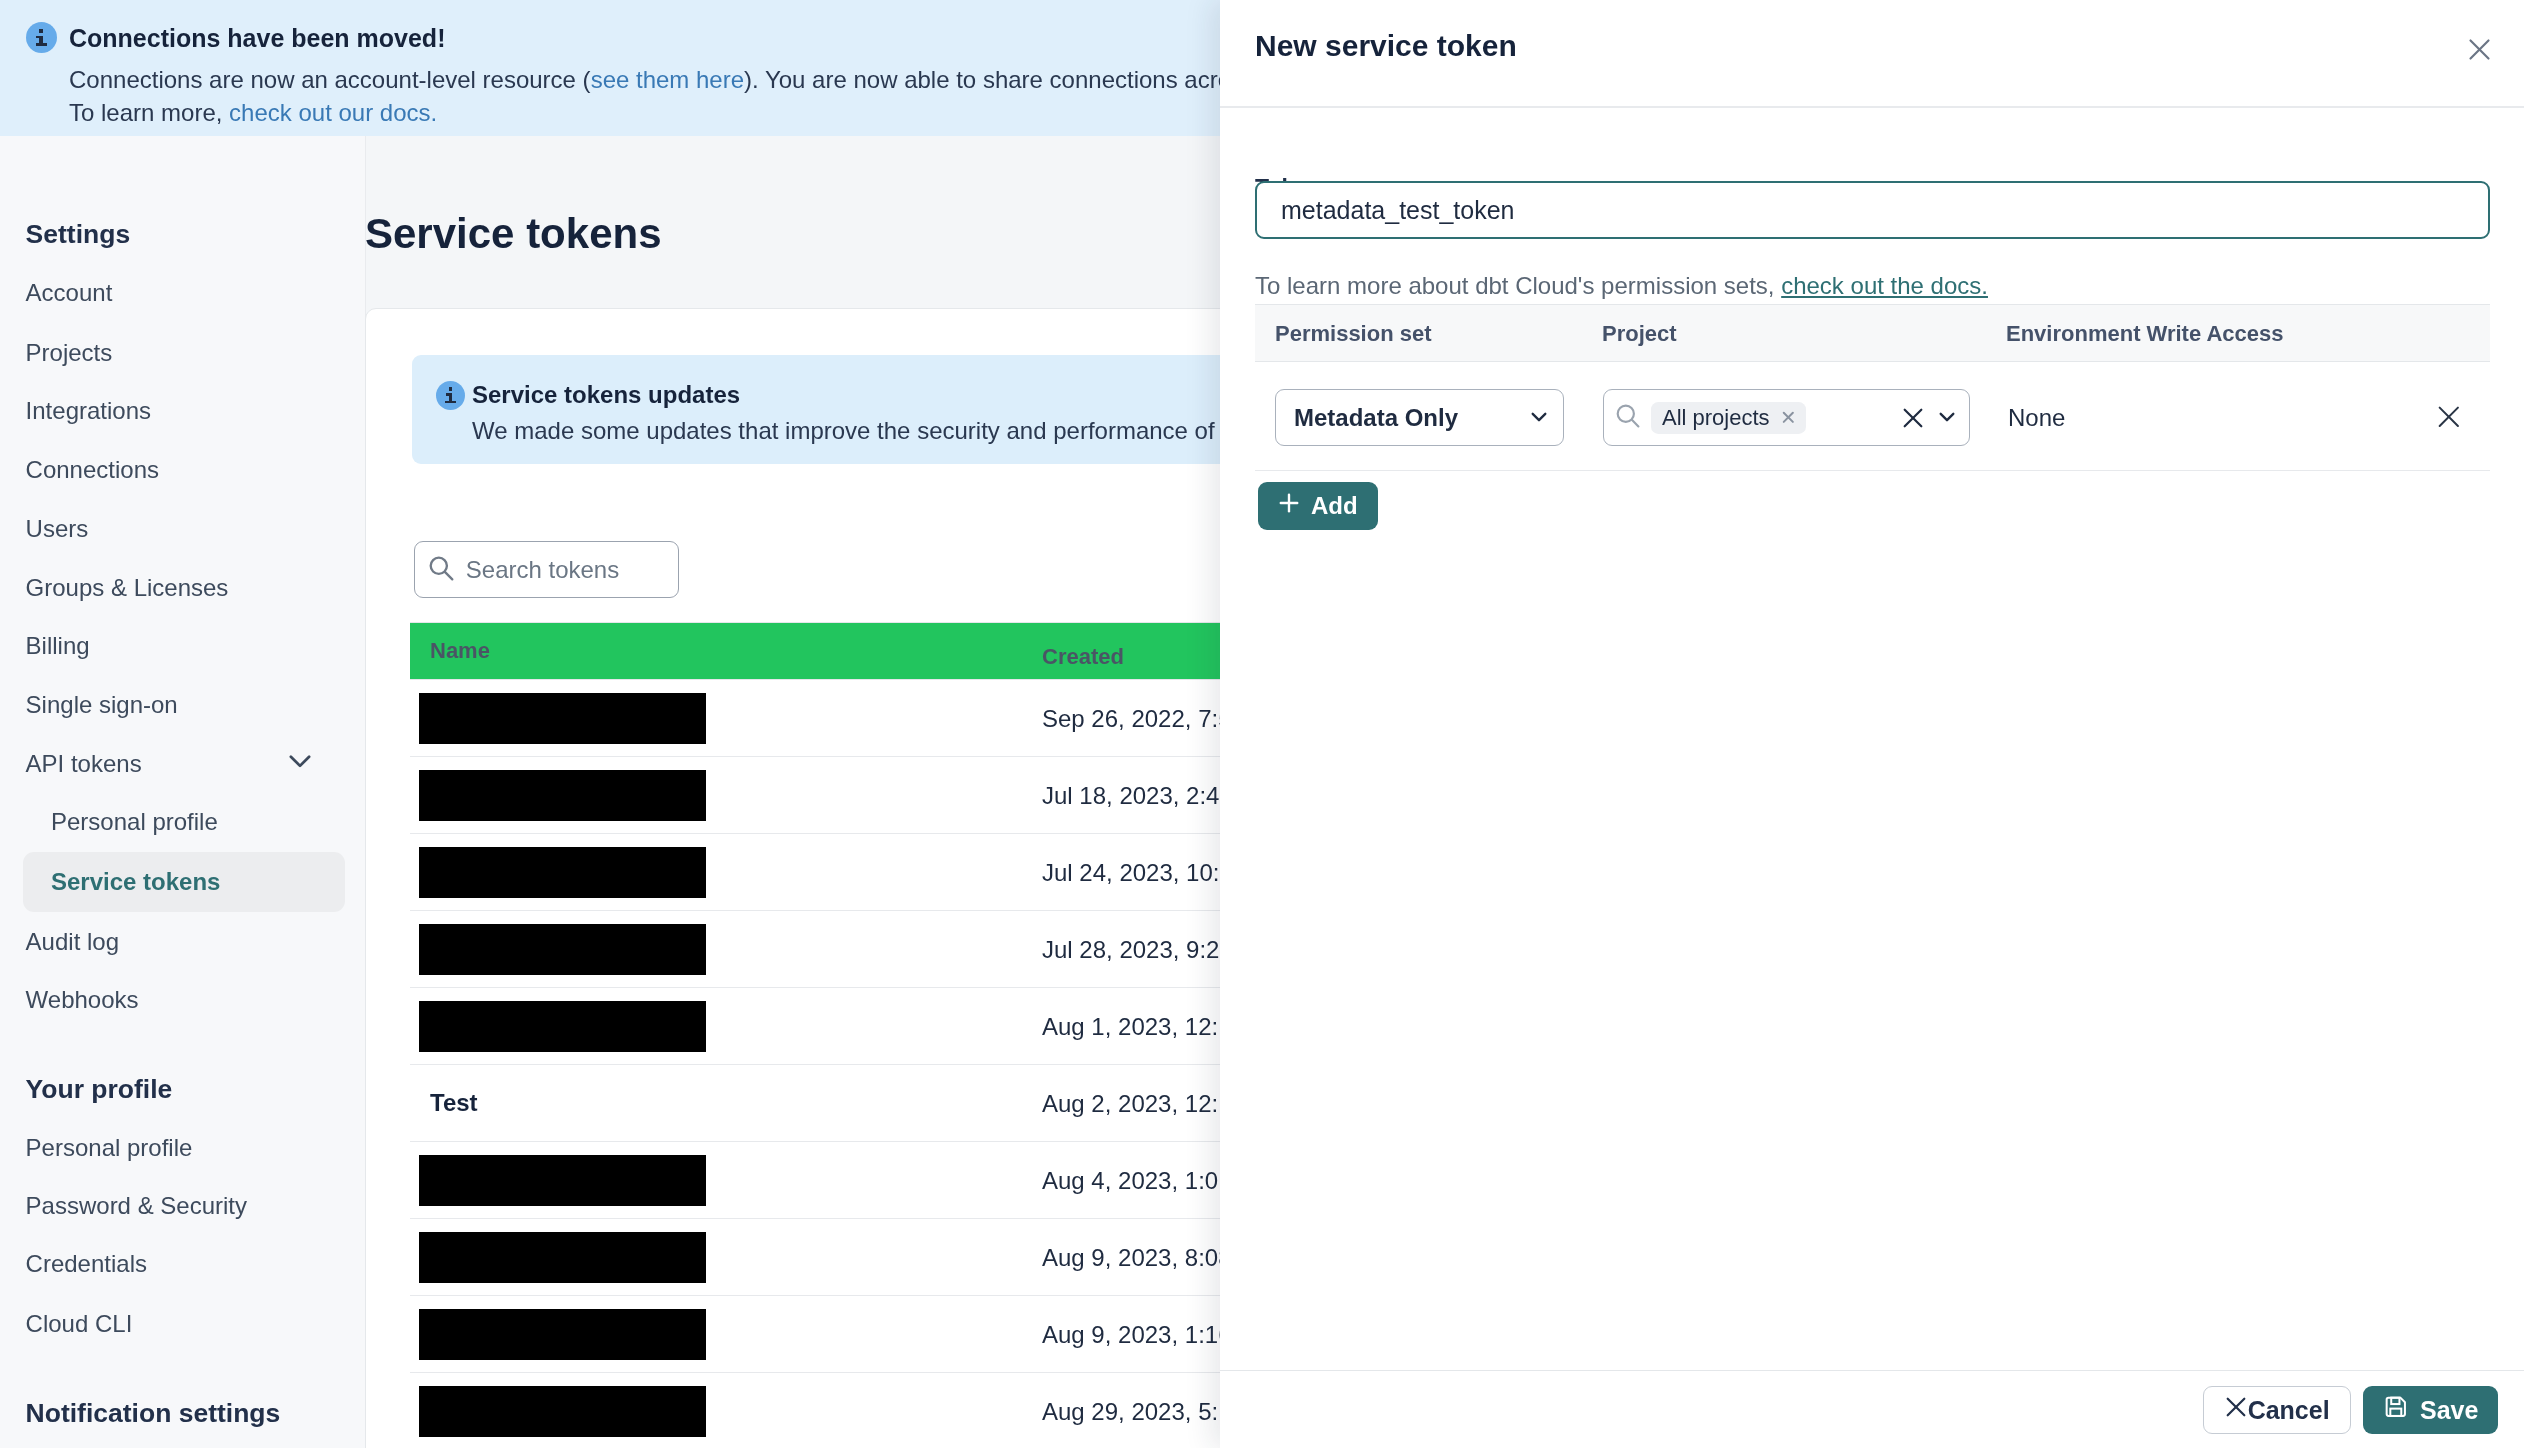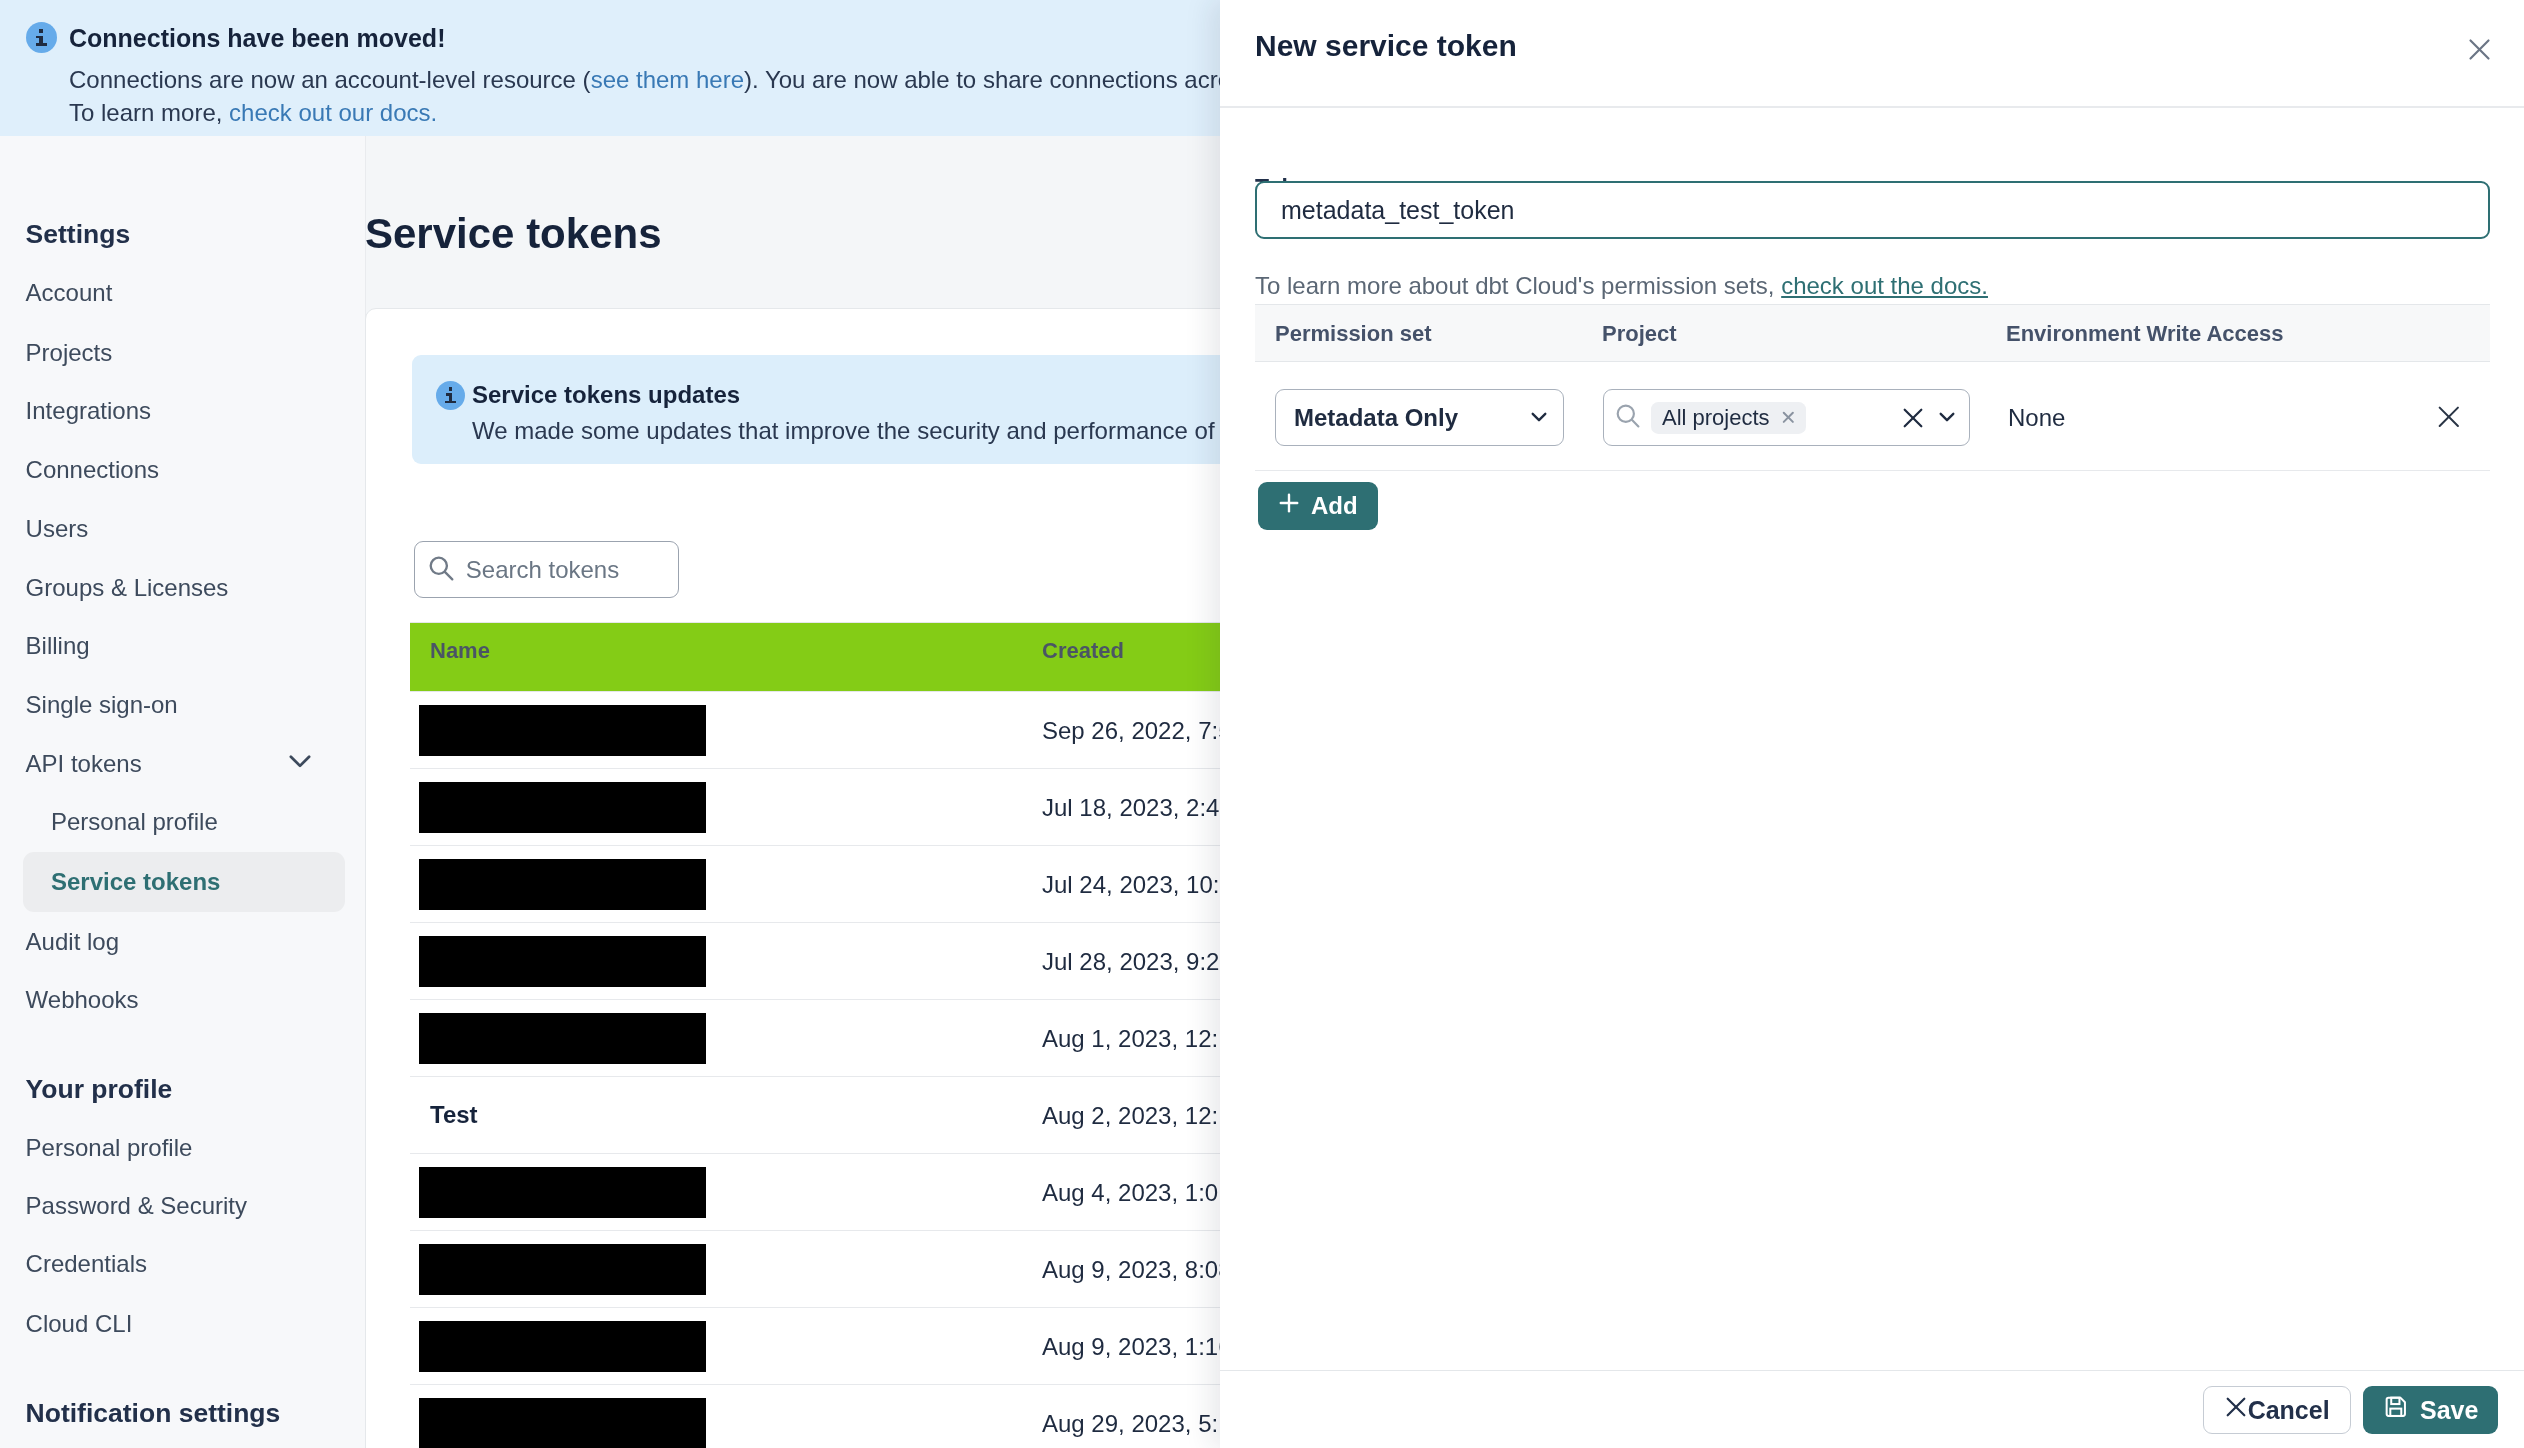--- a/index.html
+++ b/index.html
@@ -41,24 +41,24 @@
   .info-icon { position:absolute; left:24px; top:25.6px; width:29px; height:29px; border-radius:50%;
     background:#66ABEA; display:flex; align-items:center; justify-content:center; }
   .info-title { position:absolute; left:60px; top:25.6px; font-size:24px; font-weight:700; color:#16233B; }
   .info-body { position:absolute; left:60px; top:62px; font-size:24px; color:#2A3850; white-space:nowrap; }
   .search-box { position:absolute; left:48px; top:232px; width:265px; height:57px; background:#fff;
     border:1.8px solid #9BA3AF; border-radius:9px; display:flex; align-items:center; padding:0 12.8px; }
   .search-box input { border:none; outline:none; font-size:24px; color:#1F2B40; width:192px; margin-left:11px;
     font-family:"Liberation Sans", sans-serif; background:transparent; }
   .search-box input::placeholder { color:#6A7684; }
   .token-table { position:absolute; left:44px; top:313px; width:1052px; }
-  .thead { height:70px; background:#84cc16; border-top:1.8px solid #E4E7EA; border-bottom:1.8px solid #E4E7EA;
+  .thead { height:58px; background:#22c55e; border-top:1.8px solid #E4E7EA; border-bottom:1.8px solid #E4E7EA;
     position:relative; }
   .th { position:absolute; top:14.6px; font-size:22px; font-weight:600; color:#4A5565; }
-  .th-name { left:20px; } .th-created { left:632px; }
+  .th-name { left:20px; } .th-created { left:632px;margin-top:6px; }
   .trow { height:77px; border-bottom:1.8px solid #E7E9EC; position:relative; }
   .redacted { position:absolute; left:9px; top:12.8px; width:287px; height:51px; background:#000; }
   .cell-name-text { position:absolute; left:20px; top:24px; font-size:24px; font-weight:600; color:#16233B; }
   .cell-created { position:absolute; left:632px; top:25px; font-size:24px; color:#1F2B40; white-space:nowrap; }
   
   .drawer { position:absolute; left:1220px; top:0; width:1304px; height:1449px; background:#FFFFFF; z-index:5;
     box-shadow:-9px 0 25.6px rgba(30,42,59,0.10); }
   .drawer-title { position:absolute; left:35px; top:29px; font-size:30px; font-weight:700; color:#16233B; }
   .drawer-close { position:absolute; right:25.6px; top:31px; width:37px; height:37px; display:flex;
     align-items:center; justify-content:center; cursor:pointer; }

